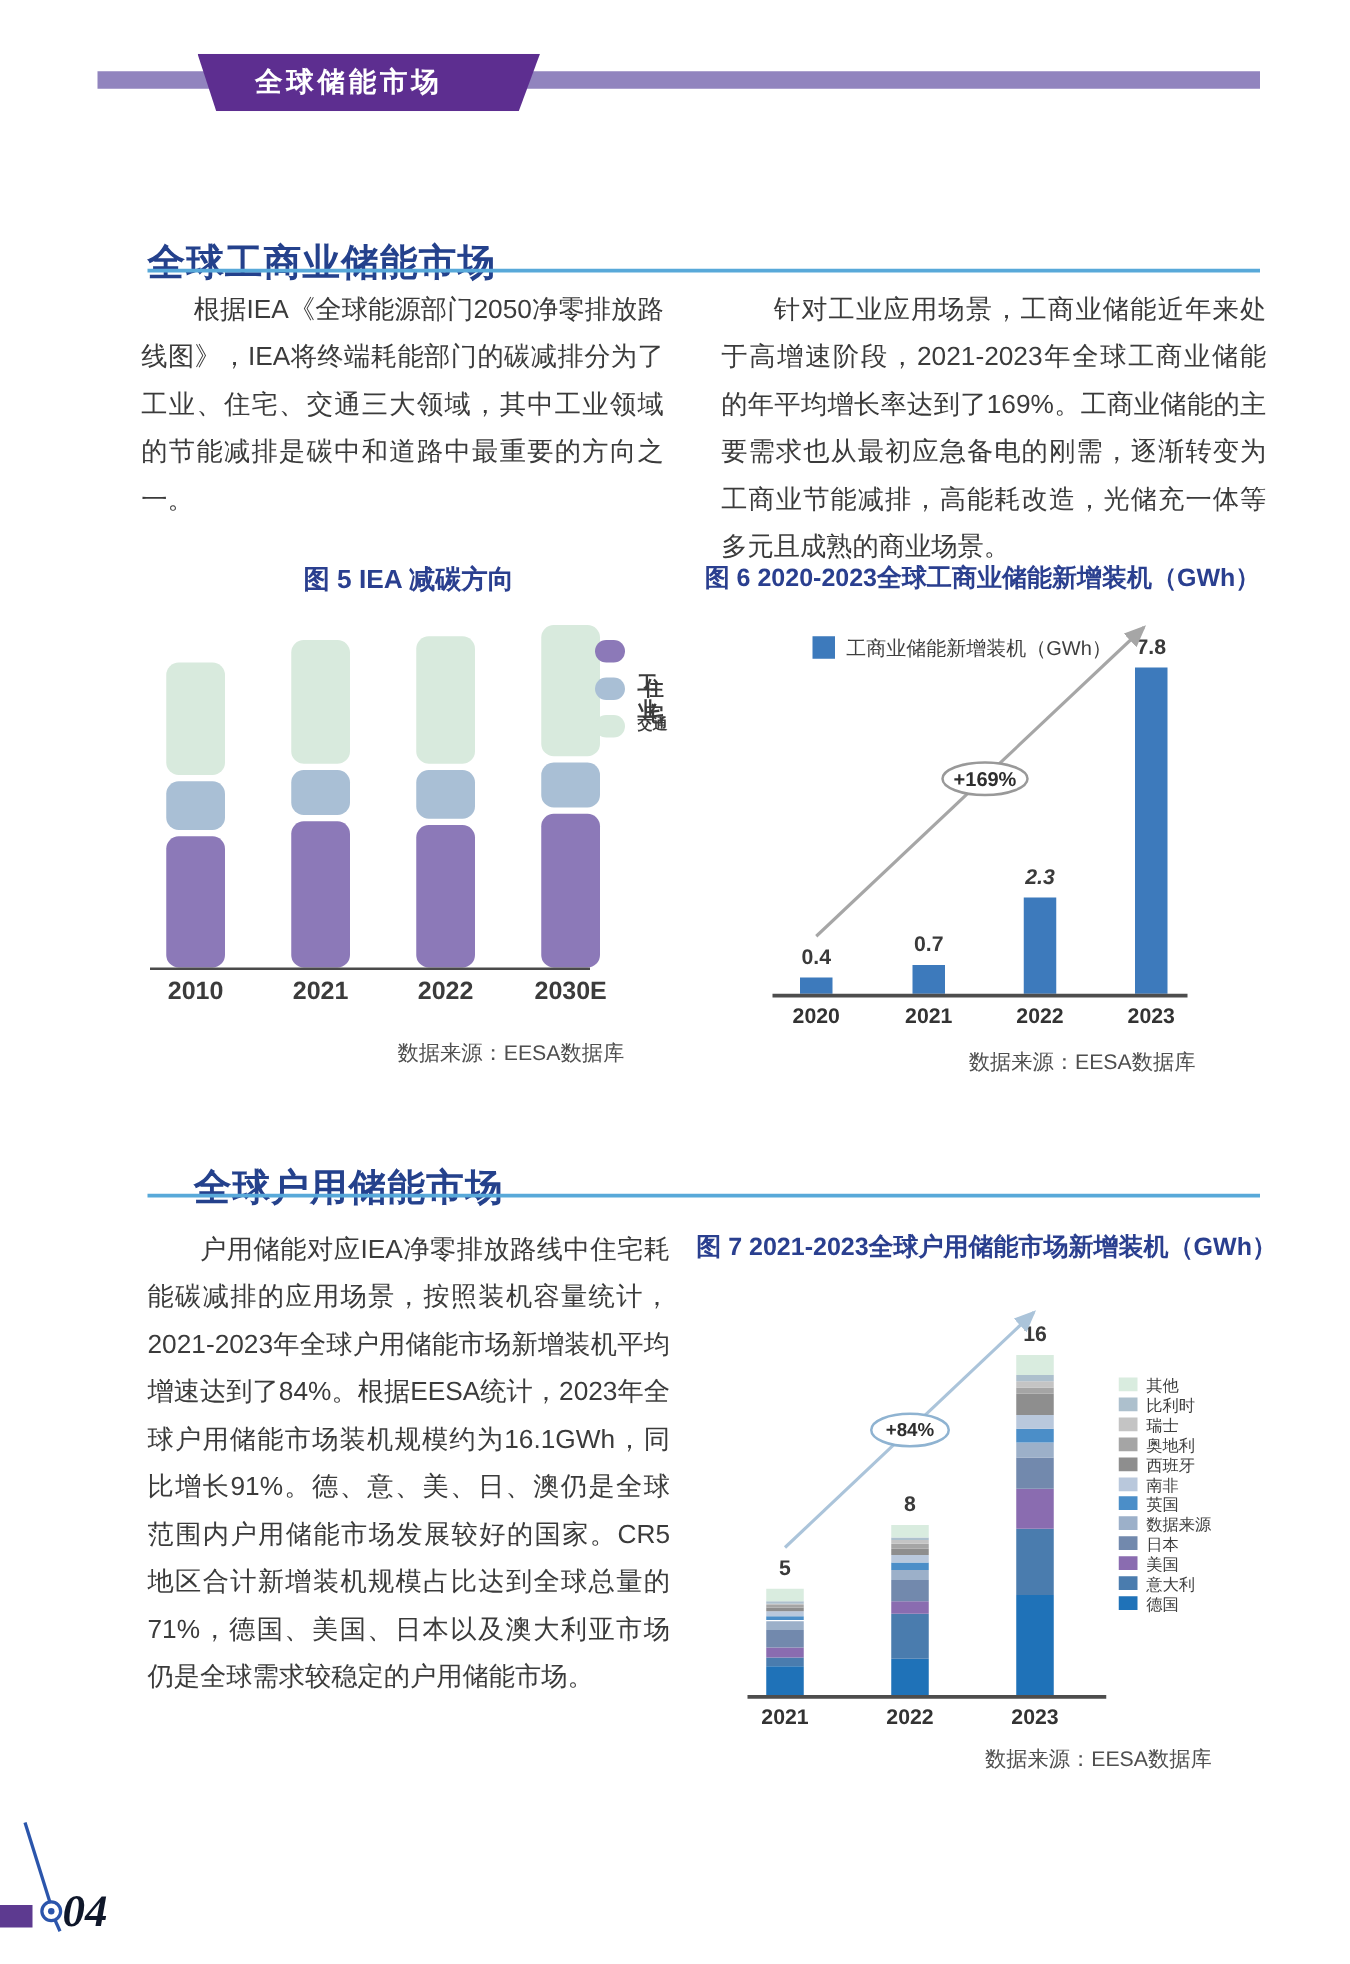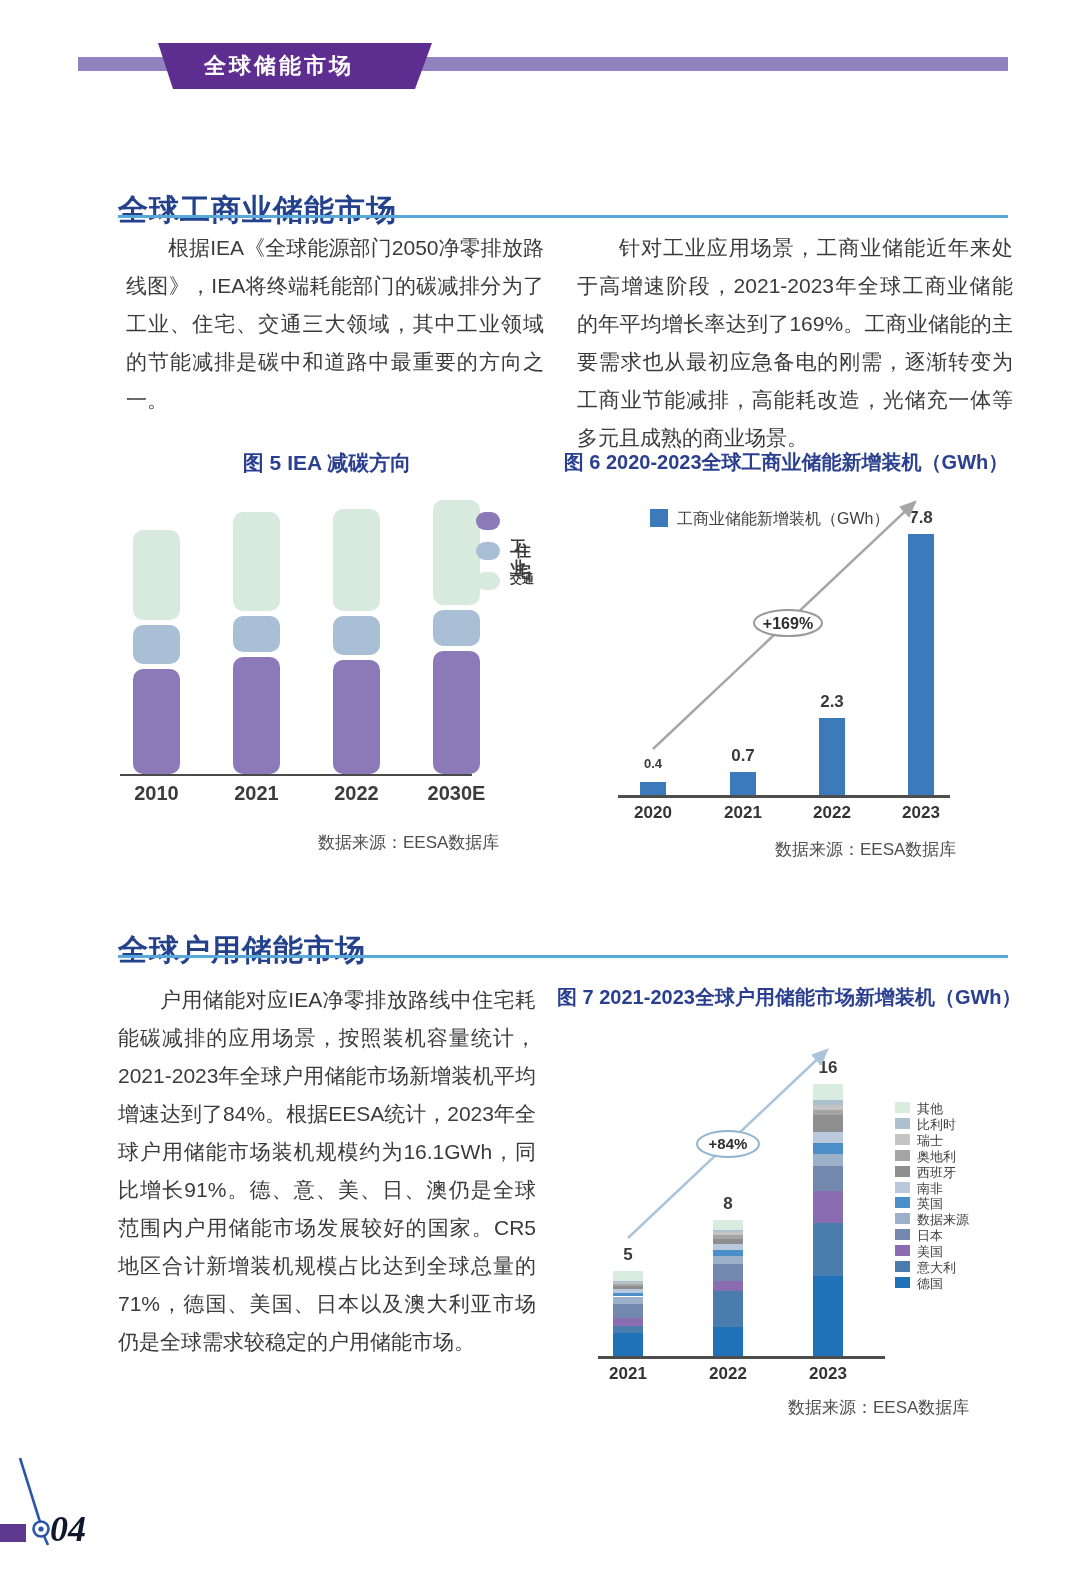--- a/index.html
+++ b/index.html
@@ -37,21 +37,21 @@
 
 <div class="page">
 
   <div class="banner-bar"></div>
   <div class="banner-trap">
     <span>全球储能市场</span>
   </div>
 
   <h2 class="sec-title" style="top:165px;">全球工商业储能市场</h2>
   <div class="sec-rule" style="top:215px;"></div>
-  <p class="para" style="left:126px;top:229px;width:418px;">根据IEA《全球能源部门2050净零排放路线图》，IEA将终端耗能部门的碳减排分为了工业、住宅、交通三大领域，其中工业领域的节能减排是碳中和道路中最重要的方向之一。</p>
+  <p class="para" style="left:113px;top:229px;width:418px;">根据IEA《全球能源部门2050净零排放路线图》，IEA将终端耗能部门的碳减排分为了工业、住宅、交通三大领域，其中工业领域的节能减排是碳中和道路中最重要的方向之一。</p>
   <p class="para" style="left:577px;top:229px;width:436px;">针对工业应用场景，工商业储能近年来处于高增速阶段，2021-2023年全球工商业储能的年平均增长率达到了169%。工商业储能的主要需求也从最初应急备电的刚需，逐渐转变为工商业节能减排，高能耗改造，光储充一体等多元且成熟的商业场景。</p>
 
   <div class="fig-title" style="left:118px;top:449px;width:418px;font-size:21px;">图 5 IEA 减碳方向</div>
   <div id="fig5-chart" class="chart" style="left:118px;top:498px;width:418px;height:312px;">
       <div style="position: absolute; left: 15px; top: 171px; width: 47px; height: 105px; background: rgb(140, 121, 184); border-radius: 10px;"></div>
       <div style="position: absolute; left: 15px; top: 127px; width: 47px; height: 39px; background: rgb(169, 191, 213); border-radius: 10px;"></div>
       <div style="position: absolute; left: 15px; top: 32px; width: 47px; height: 90px; background: rgb(216, 234, 221); border-radius: 10px;"></div>
       <div style="position: absolute; left: 0px; top: 284px; width: 77px; text-align: center; font-weight: bold; font-size: 20px; color: rgb(59, 59, 59);">2010</div>
       <div style="position: absolute; left: 115px; top: 159px; width: 47px; height: 117px; background: rgb(140, 121, 184); border-radius: 10px;"></div>
       <div style="position: absolute; left: 115px; top: 118px; width: 47px; height: 36px; background: rgb(169, 191, 213); border-radius: 10px;"></div>
@@ -73,46 +73,46 @@
       <div style="position: absolute; left: 358px; top: 74px; width: 24px; height: 18px; background: rgb(216, 234, 221); border-radius: 9px;"></div>
       <div style="position: absolute; left: 392px; top: 73px; font-size: 12px; font-weight: 600; color: rgb(59, 59, 59);">交通</div>
     </div>
   <div class="source" style="left:318px;top:831px;">数据来源：EESA数据库</div>
 
   <div class="fig-title" style="left:559px;top:449px;width:454px;font-size:20px;">图 6 2020-2023全球工商业储能新增装机（GWh）</div>
   <div id="fig6-chart" class="chart" style="left:578px;top:495px;width:434px;height:330px;">
       <div style="position: absolute; left: 72px; top: 14px; width: 18px; height: 18px; background: rgb(61, 122, 188);"></div>
       <div style="position: absolute; left: 99px; top: 14px; font-size: 16px; color: rgb(63, 63, 63);">工商业储能新增装机（GWh）</div>
       <div style="position: absolute; left: 62px; top: 286.64px; width: 26px; height: 13.36px; background: rgb(61, 122, 188);"></div>
-      <div style="position: absolute; left: 45px; top: 260.64px; width: 60px; text-align: center; font-weight: bold; font-size: 13px; color: rgb(58, 58, 58);">0.4</div>
+      <div style="position: absolute; left: 45px; top: 260.64px; width: 60px; text-align: center; font-weight: bold; font-size: 17px; color: rgb(58, 58, 58);">0.4</div>
       <div style="position: absolute; left: 45px; top: 308px; width: 60px; text-align: center; font-weight: bold; font-size: 17px; color: rgb(51, 51, 51);">2020</div>
       <div style="position: absolute; left: 152px; top: 276.62px; width: 26px; height: 23.38px; background: rgb(61, 122, 188);"></div>
       <div style="position: absolute; left: 135px; top: 250.62px; width: 60px; text-align: center; font-weight: bold; font-size: 17px; color: rgb(58, 58, 58);">0.7</div>
       <div style="position: absolute; left: 135px; top: 308px; width: 60px; text-align: center; font-weight: bold; font-size: 17px; color: rgb(51, 51, 51);">2021</div>
       <div style="position: absolute; left: 241px; top: 223.18px; width: 26px; height: 76.82px; background: rgb(61, 122, 188);"></div>
-      <div style="position: absolute; left: 224px; top: 197.18px; width: 60px; text-align: center; font-weight: bold; font-size: 17px; color: rgb(58, 58, 58);">2.3</div>
+      <div style="position: absolute; left: 224px; top: 197.18px; width: 60px; text-align: center; font-weight: bold; font-size: 17px; color: rgb(58, 58, 58); font-style: italic;">2.3</div>
       <div style="position: absolute; left: 224px; top: 308px; width: 60px; text-align: center; font-weight: bold; font-size: 17px; color: rgb(51, 51, 51);">2022</div>
       <div style="position: absolute; left: 330px; top: 39.48px; width: 26px; height: 260.52px; background: rgb(61, 122, 188);"></div>
       <div style="position: absolute; left: 313px; top: 13.48px; width: 60px; text-align: center; font-weight: bold; font-size: 17px; color: rgb(58, 58, 58);">7.8</div>
       <div style="position: absolute; left: 313px; top: 308px; width: 60px; text-align: center; font-weight: bold; font-size: 17px; color: rgb(51, 51, 51);">2023</div>
       <div style="position: absolute; left: 40px; top: 300px; width: 332px; height: 3px; background: rgb(77, 77, 77);"></div>
       <svg width="434" height="330">
         <defs>
           <marker id="ah6" markerWidth="10" markerHeight="8" refX="6" refY="3" orient="auto">
             <path d="M0,0 L7,3 L0,6 Z" fill="#a6a6a6"></path>
           </marker>
         </defs>
         <line x1="75" y1="254" x2="337" y2="7" stroke="#a6a6a6" stroke-width="2.5" marker-end="url(#ah6)"></line>
         <ellipse cx="210" cy="128" rx="34" ry="13" fill="#ffffff" stroke="#999999" stroke-width="2"></ellipse>
         <text x="210" y="134" text-anchor="middle" font-size="16" font-weight="bold" fill="#2e2e2e">+169%</text>
       </svg>
     </div>
   <div class="source" style="left:775px;top:838px;">数据来源：EESA数据库</div>
 
-  <h2 class="sec-title" style="top:905px;">全球户用储能市场</h2>
+  <h2 class="sec-title" style="top:905px;margin-left:37px;">全球户用储能市场</h2>
   <div class="sec-rule" style="top:955px;"></div>
   <p class="para" style="left:118px;top:981px;width:418px;">户用储能对应IEA净零排放路线中住宅耗能碳减排的应用场景，按照装机容量统计，2021-2023年全球户用储能市场新增装机平均增速达到了84%。根据EESA统计，2023年全球户用储能市场装机规模约为16.1GWh，同比增长91%。德、意、美、日、澳仍是全球范围内户用储能市场发展较好的国家。CR5地区合计新增装机规模占比达到全球总量的71%，德国、美国、日本以及澳大利亚市场仍是全球需求较稳定的户用储能市场。</p>
 
   <div class="fig-title" style="left:557px;top:984px;width:454px;font-size:20px;">图 7 2021-2023全球户用储能市场新增装机（GWh）</div>
   <div id="fig7-chart" class="chart" style="left:560px;top:1038px;width:452px;height:350px;">
       <div style="position: absolute; left: 53px; top: 295.05px; width: 30px; height: 22.95px; background: rgb(31, 114, 184);"></div>
       <div style="position: absolute; left: 53px; top: 288.25px; width: 30px; height: 6.8px; background: rgb(74, 124, 174);"></div>
       <div style="position: absolute; left: 53px; top: 279.75px; width: 30px; height: 8.5px; background: rgb(138, 108, 176);"></div>
       <div style="position: absolute; left: 53px; top: 266.15px; width: 30px; height: 13.6px; background: rgb(114, 137, 173);"></div>
       <div style="position: absolute; left: 53px; top: 258.5px; width: 30px; height: 7.65px; background: rgb(156, 176, 201);"></div>

